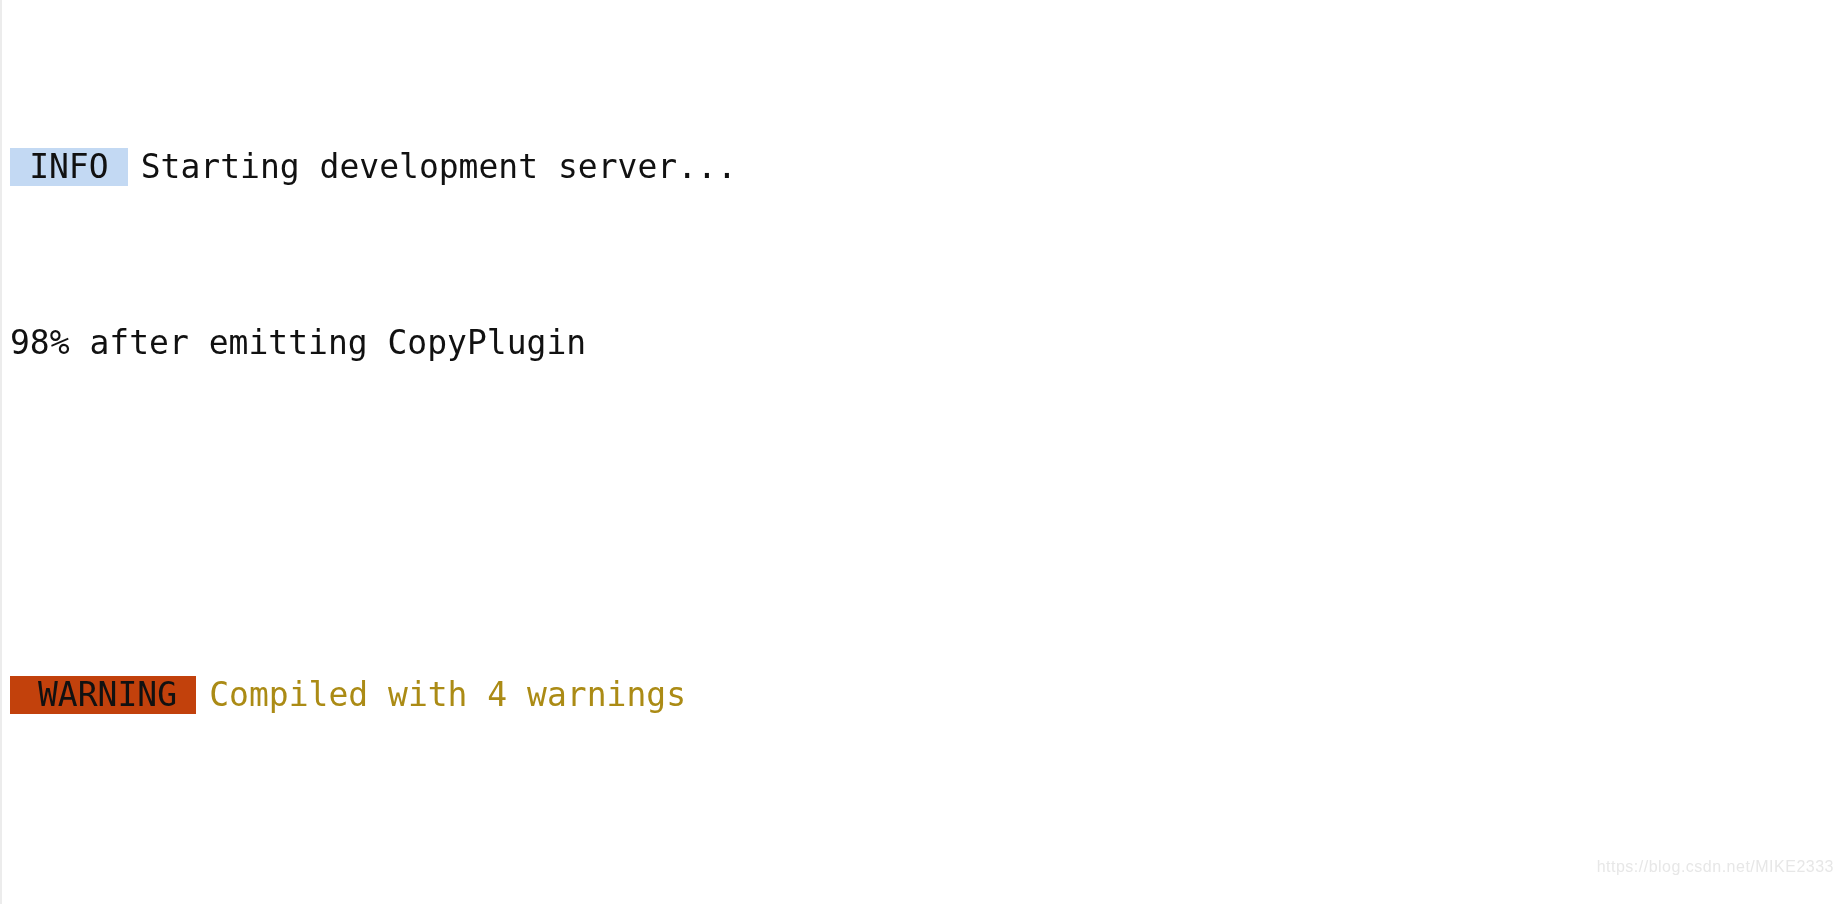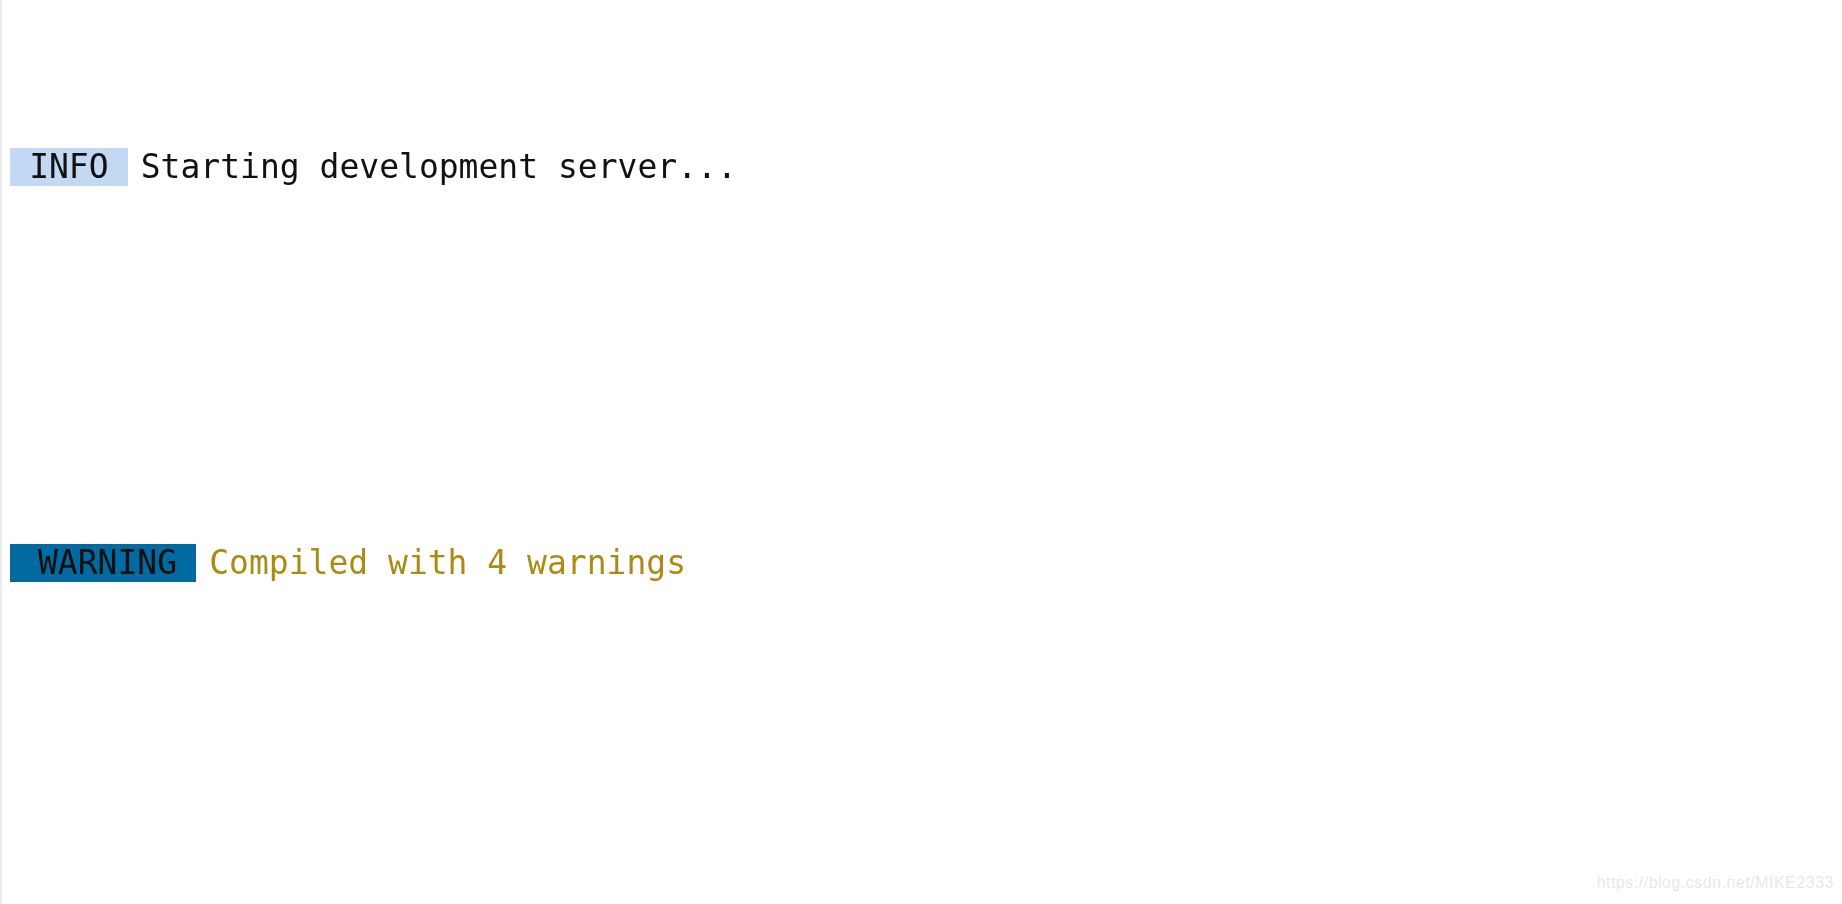--- a/index.html
+++ b/index.html
@@ -22,40 +22,41 @@
   }
   .line { height: 44px; }
   .badge {
     display: inline-block;
     line-height: 38px;
     padding: 0 0.58em;
     margin-right: 13px;
     color: #111111;
   }
   .badge-info { background: #c3d9f3; }
-  .badge-warning { background: #0369a1; padding-left: 28px; }
+  .badge-warning { background: #c2410c; padding-left: 28px; }
   .warn-text { color: #ab8b15; }
   .watermark {
     position: absolute;
     right: 8px;
-    bottom: 12px;
+    bottom: 28px;
     font-family: "Liberation Sans", sans-serif;
     font-size: 16px;
     color: #e7e7e7;
     letter-spacing: 0.5px;
     text-align: center;
   }
 </style>
 </head>
 <body>
 
 <div class="terminal">
 
   <div class="line"><span class="badge badge-info">INFO</span><span>Starting development server...</span></div>
 
+  <div class="line"><span>98% after emitting CopyPlugin</span></div>
 
   <div class="line"></div>
 
   <div class="line"><span class="badge badge-warning">WARNING</span><span class="warn-text">Compiled with 4 warnings</span></div>
 
   <div class="line"></div>
 
   
 
   

